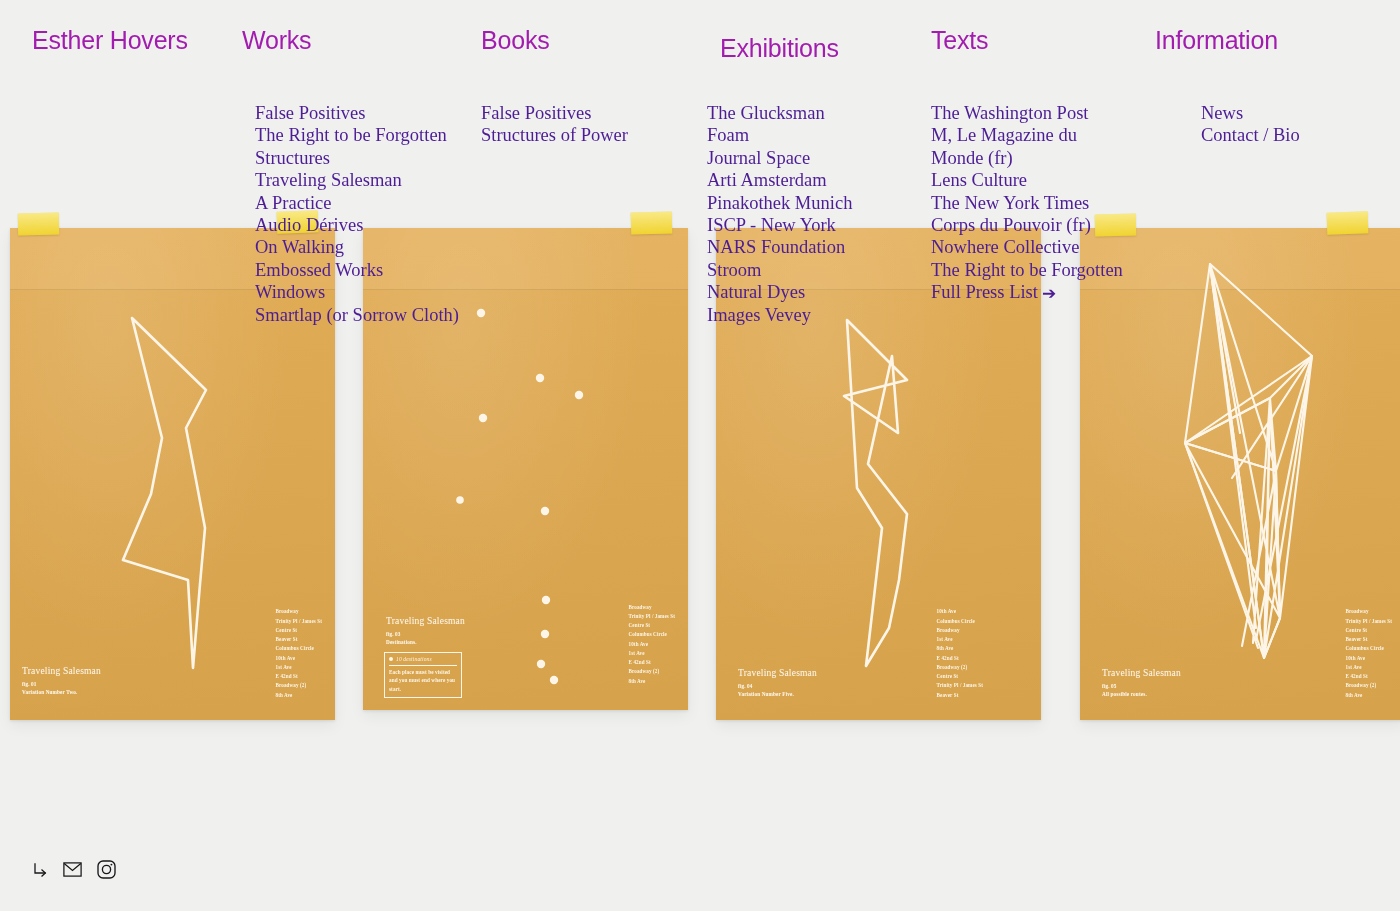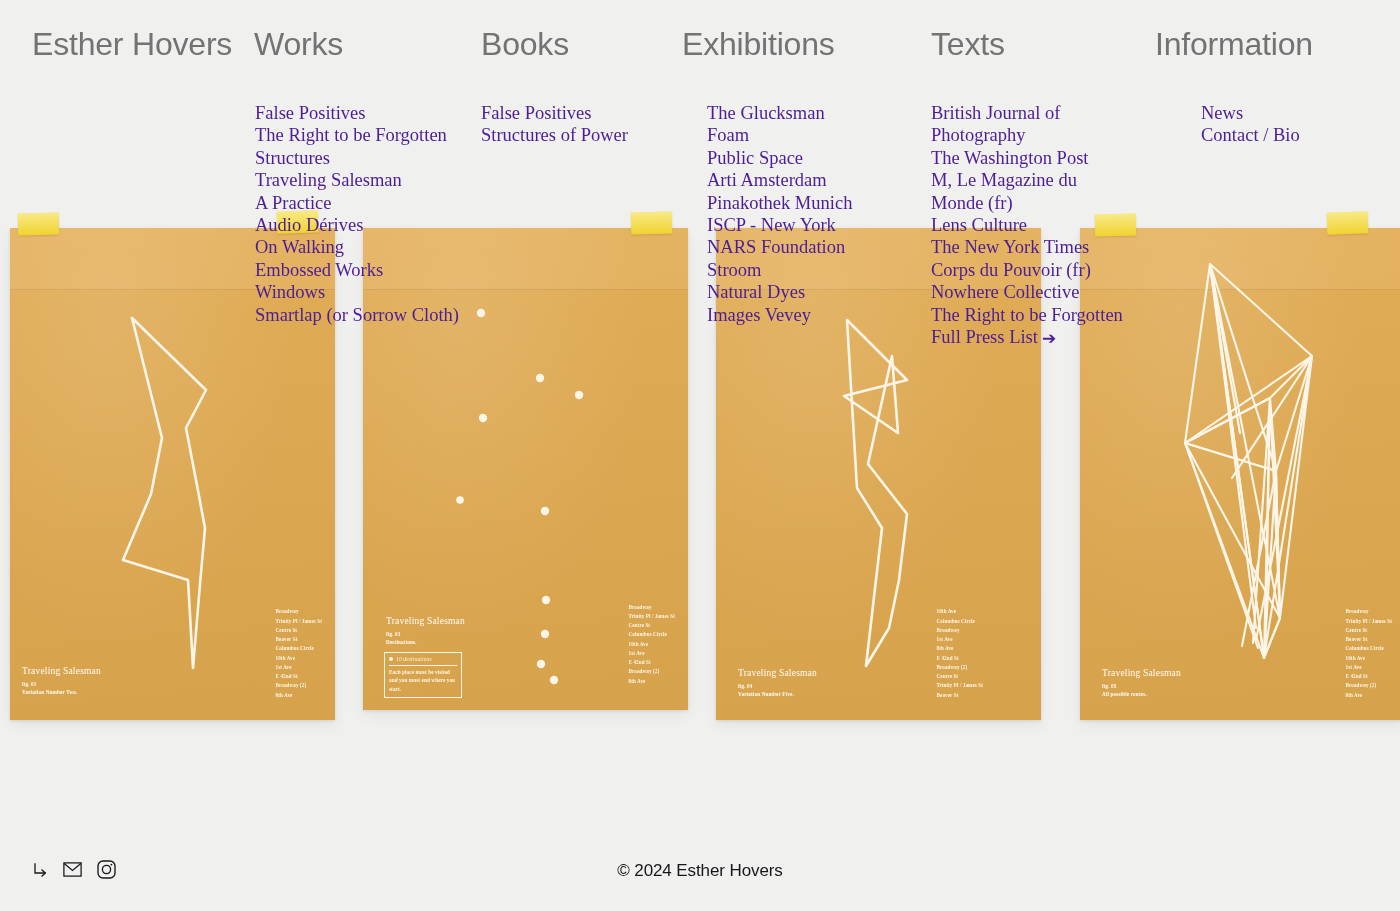--- a/index.html
+++ b/index.html
@@ -144,23 +144,23 @@
     left: 0; top: 0;
     width: 1400px;
     z-index: 5;
   }
   .nav-col {
     position: absolute;
     top: 28px;
   }
   .nav-head {
     font-family: "Liberation Sans", sans-serif;
-    font-size: 32px;
+    font-size: 25px;
     font-weight: 400;
-    color: #737373;
+    color: #a21caf;
     letter-spacing: -0.2px;
     line-height: 1;
     white-space: nowrap;
   }
   .nav-list {
     position: absolute;
     top: 102px;
     list-style: none;
   }
   .nav-list li {
@@ -355,21 +355,21 @@
     <div class="tape" style="left:1095px; top:214px; width:41px; height:22px; transform:rotate(-1.3deg);"></div>
     <div class="tape" style="left:1327px; top:212px; width:41px; height:22px; transform:rotate(-1.8deg);"></div>
   </div>
 
   <nav class="nav">
 
     <div class="nav-col" style="left:32px;">
       <div class="nav-head">Esther Hovers</div>
     </div>
 
-    <div class="nav-col" style="left:254px;">
+    <div class="nav-col" style="left:242px;">
       <div class="nav-head">Works</div>
     </div>
     <ul class="nav-list" style="left:255px; width:215px;">
       <li>False Positives</li>
       <li>The Right to be Forgotten</li>
       <li>Structures</li>
       <li>Traveling Salesman</li>
       <li>A Practice</li>
       <li>Audio Dérives</li>
       <li>On Walking</li>
@@ -379,41 +379,40 @@
     </ul>
 
     <div class="nav-col" style="left:481px;">
       <div class="nav-head">Books</div>
     </div>
     <ul class="nav-list" style="left:481px; width:200px;">
       <li>False Positives</li>
       <li>Structures of Power</li>
     </ul>
 
-    <div class="nav-col" style="left:682px;">
+    <div class="nav-col" style="left:720px;margin-top:8px;">
       <div class="nav-head">Exhibitions</div>
     </div>
     <ul class="nav-list" style="left:707px; width:205px;">
       <li>The Glucksman</li>
       <li>Foam</li>
-      <li>Public Space</li>
+      <li>Journal Space</li>
       <li>Arti Amsterdam</li>
       <li>Pinakothek Munich</li>
       <li>ISCP - New York</li>
       <li>NARS Foundation</li>
       <li>Stroom</li>
       <li>Natural Dyes</li>
       <li>Images Vevey</li>
     </ul>
 
     <div class="nav-col" style="left:931px;text-align:right;">
       <div class="nav-head">Texts</div>
     </div>
     <ul class="nav-list" style="left:931px; width:178px;">
-      <li class="wrapped">British Journal of Photography</li>
       <li>The Washington Post</li>
       <li class="wrapped">M, Le Magazine du Monde (fr)</li>
       <li>Lens Culture</li>
       <li>The New York Times</li>
       <li>Corps du Pouvoir (fr)</li>
       <li>Nowhere Collective</li>
       <li>The Right to be Forgotten</li>
       <li><span>Full Press List</span><span class="arrow-glyph">➔</span></li>
     </ul>
 
@@ -441,16 +440,15 @@
         </svg>
       </span>
       <span class="ico" title="Instagram">
         <svg width="19" height="19" viewBox="0 0 19 19" fill="none" stroke="#17171a" stroke-width="1.35">
           <rect x="1" y="1" width="17" height="17" rx="5"></rect>
           <circle cx="9.5" cy="9.5" r="4.1"></circle>
           <circle cx="14.4" cy="4.6" r="0.95" fill="#17171a" stroke="none"></circle>
         </svg>
       </span>
     </div>
-    <div class="footer-copy">© 2024 Esther Hovers</div>
   </footer>
 
 </div>
 
 </body></html>

